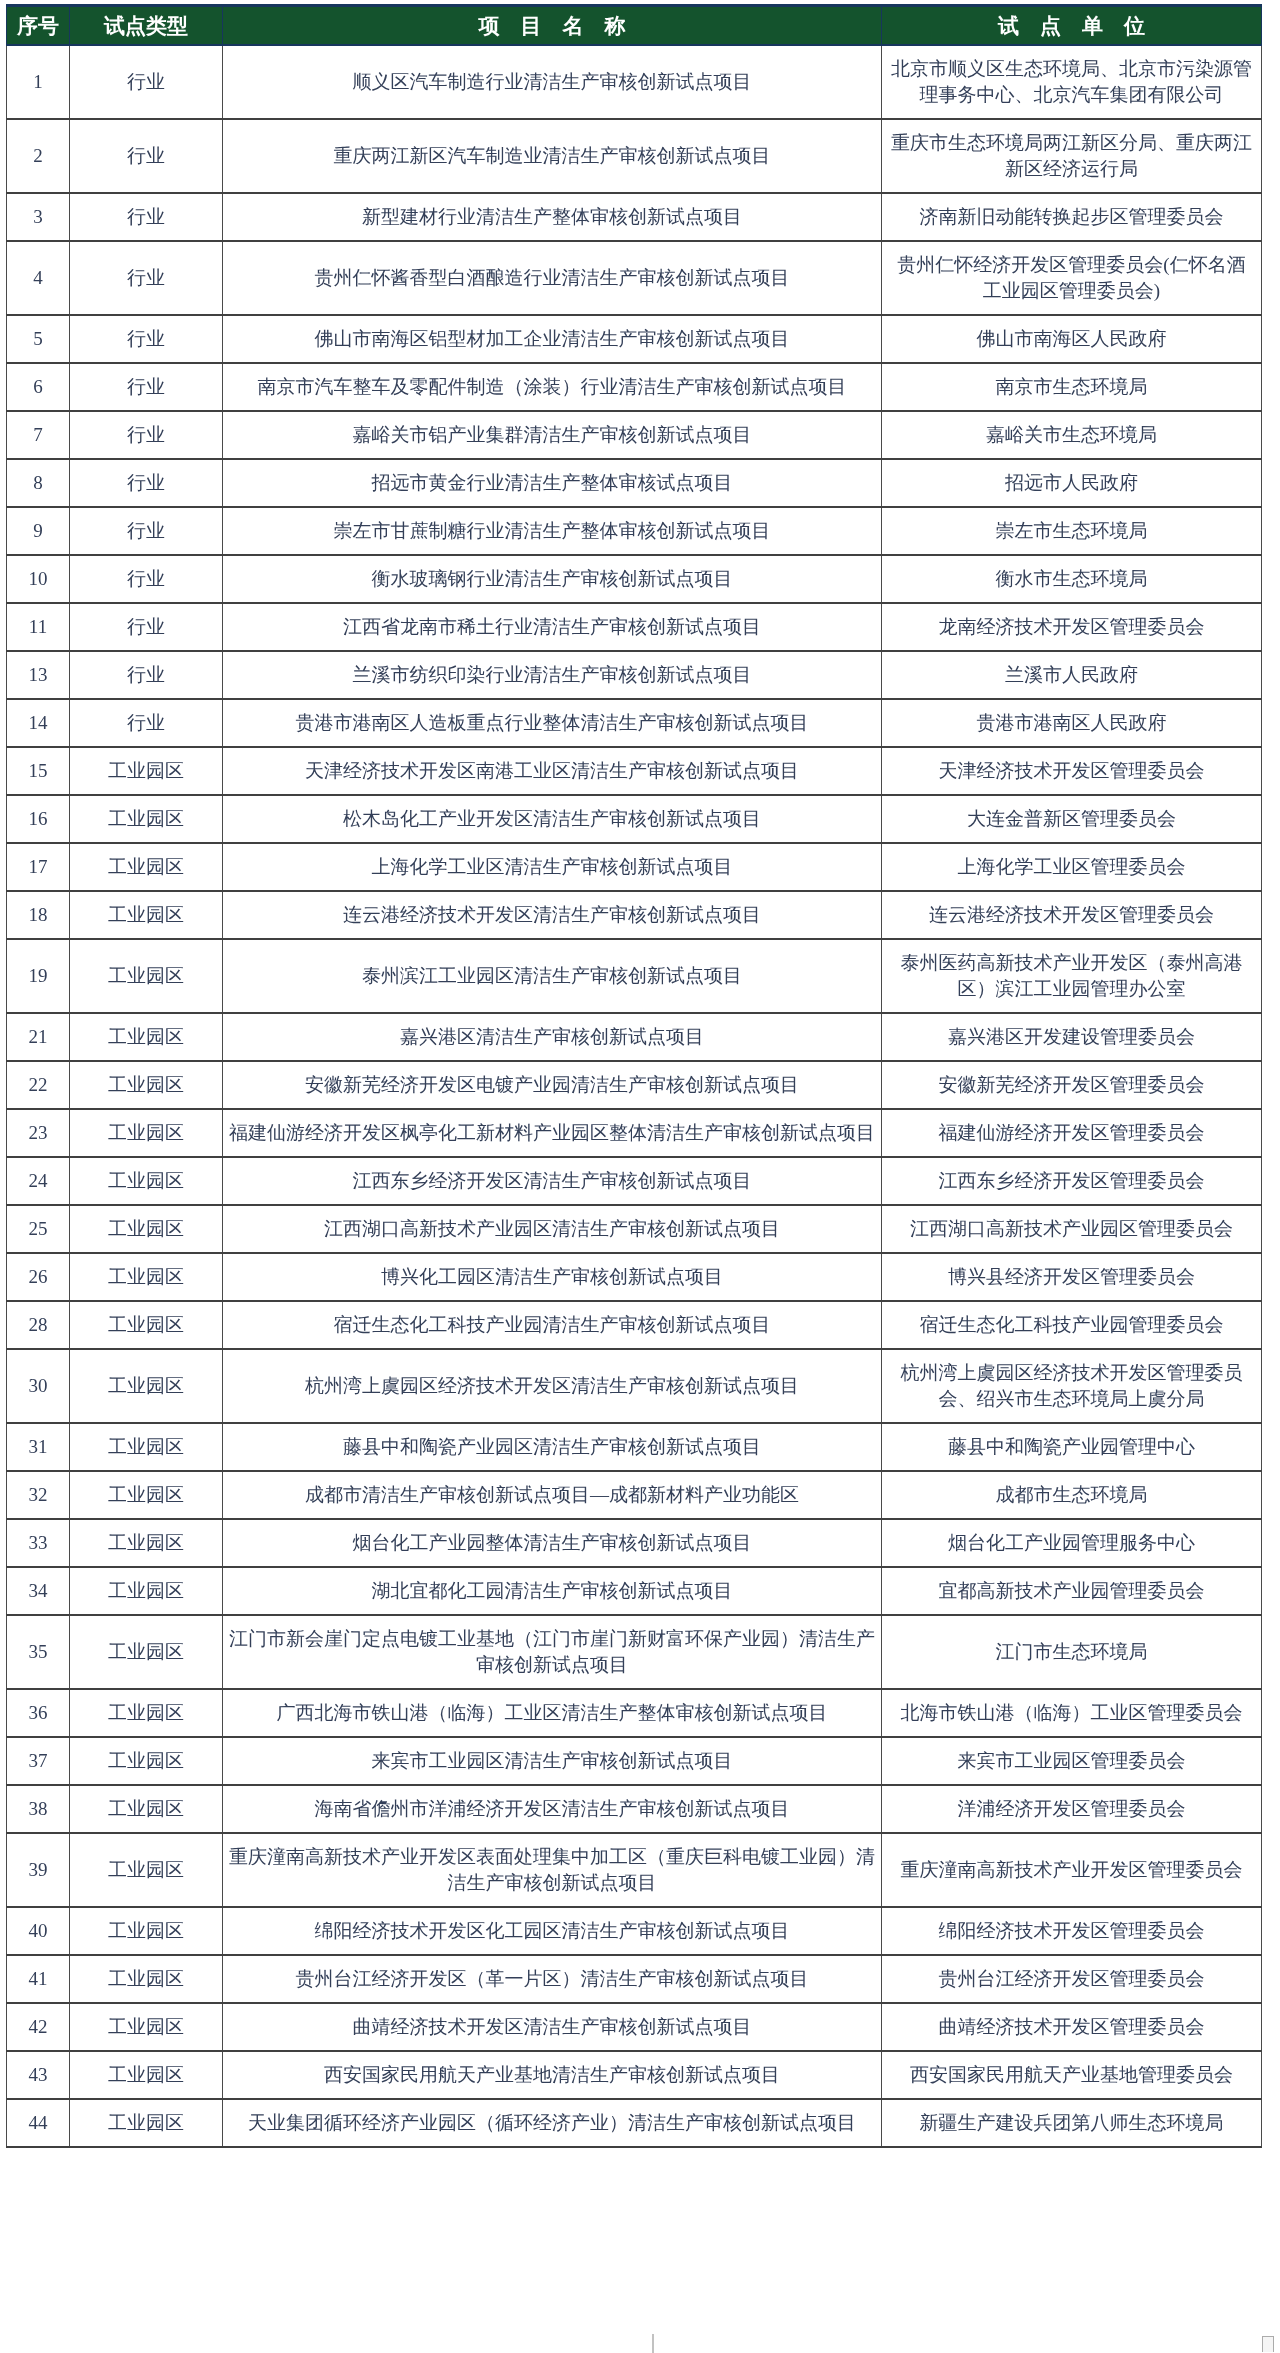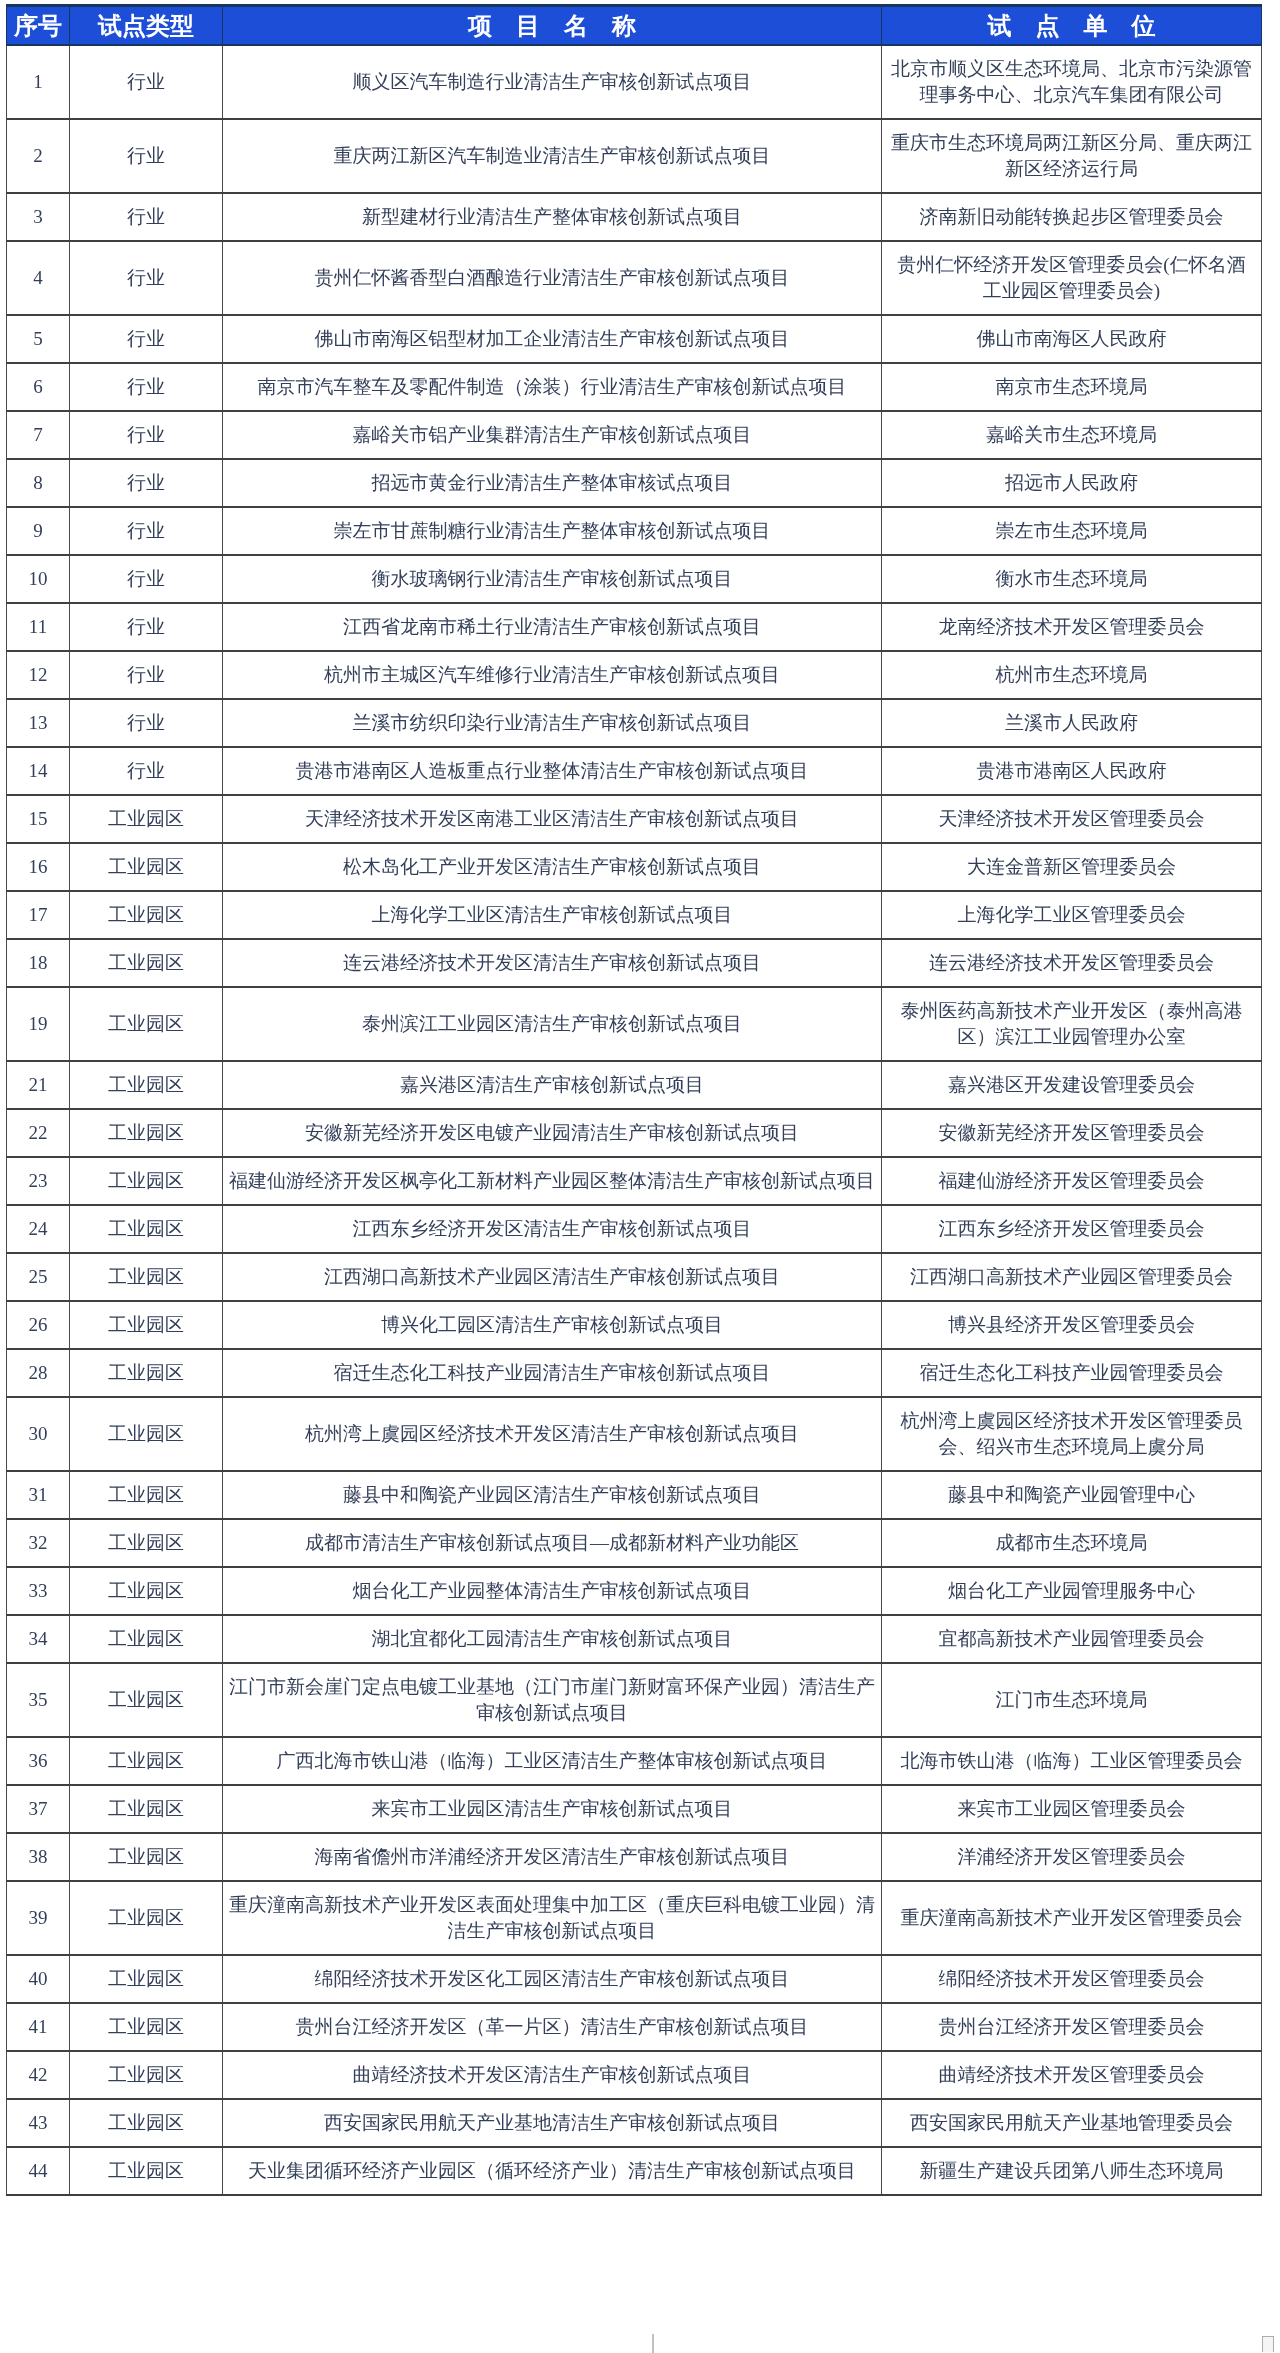--- a/index.html
+++ b/index.html
@@ -7,23 +7,23 @@
     width:1280px;min-height:2353px;position:relative;
     font-family:"Liberation Serif","DejaVu Serif",serif;
   }
   .page{padding:4px 0 0 6px;}
   table.pilot{
     border-collapse:collapse;table-layout:fixed;width:1255px;
     border-top:3px solid #17365d;
     border-bottom:2px solid #3f3f3f;
   }
   thead th{
-    background:#1d4ed8;color:#ffffff;
+    background:#14532d;color:#ffffff;
     font-family:"Liberation Sans","DejaVu Sans",sans-serif;
-    font-weight:bold;font-size:24px;line-height:22px;
+    font-weight:bold;font-size:21px;line-height:22px;
     height:37px;padding:0 4px;text-align:center;vertical-align:middle;
     border:1px solid #17365d;border-bottom:2px solid #17365d;
   }
   tbody td{
     font-size:19px;line-height:26px;color:#333f58;
     text-align:center;vertical-align:middle;
     padding:10px 6px;
     border:1px solid #4a4a4a;border-top-width:2px;border-top-color:#404040;
     word-break:break-all;
   }
@@ -119,26 +119,20 @@
           <td class="c-name">衡水玻璃钢行业清洁生产审核创新试点项目</td>
           <td class="c-unit">衡水市生态环境局</td>
         </tr>
         <tr>
           <td class="c-index">11</td>
           <td class="c-type">行业</td>
           <td class="c-name">江西省龙南市稀土行业清洁生产审核创新试点项目</td>
           <td class="c-unit">龙南经济技术开发区管理委员会</td>
         </tr>
         <tr>
-          <td class="c-index">12</td>
-          <td class="c-type">行业</td>
-          <td class="c-name">杭州市主城区汽车维修行业清洁生产审核创新试点项目</td>
-          <td class="c-unit">杭州市生态环境局</td>
-        </tr>
-        <tr>
           <td class="c-index">13</td>
           <td class="c-type">行业</td>
           <td class="c-name">兰溪市纺织印染行业清洁生产审核创新试点项目</td>
           <td class="c-unit">兰溪市人民政府</td>
         </tr>
         <tr>
           <td class="c-index">14</td>
           <td class="c-type">行业</td>
           <td class="c-name">贵港市港南区人造板重点行业整体清洁生产审核创新试点项目</td>
           <td class="c-unit">贵港市港南区人民政府</td>

